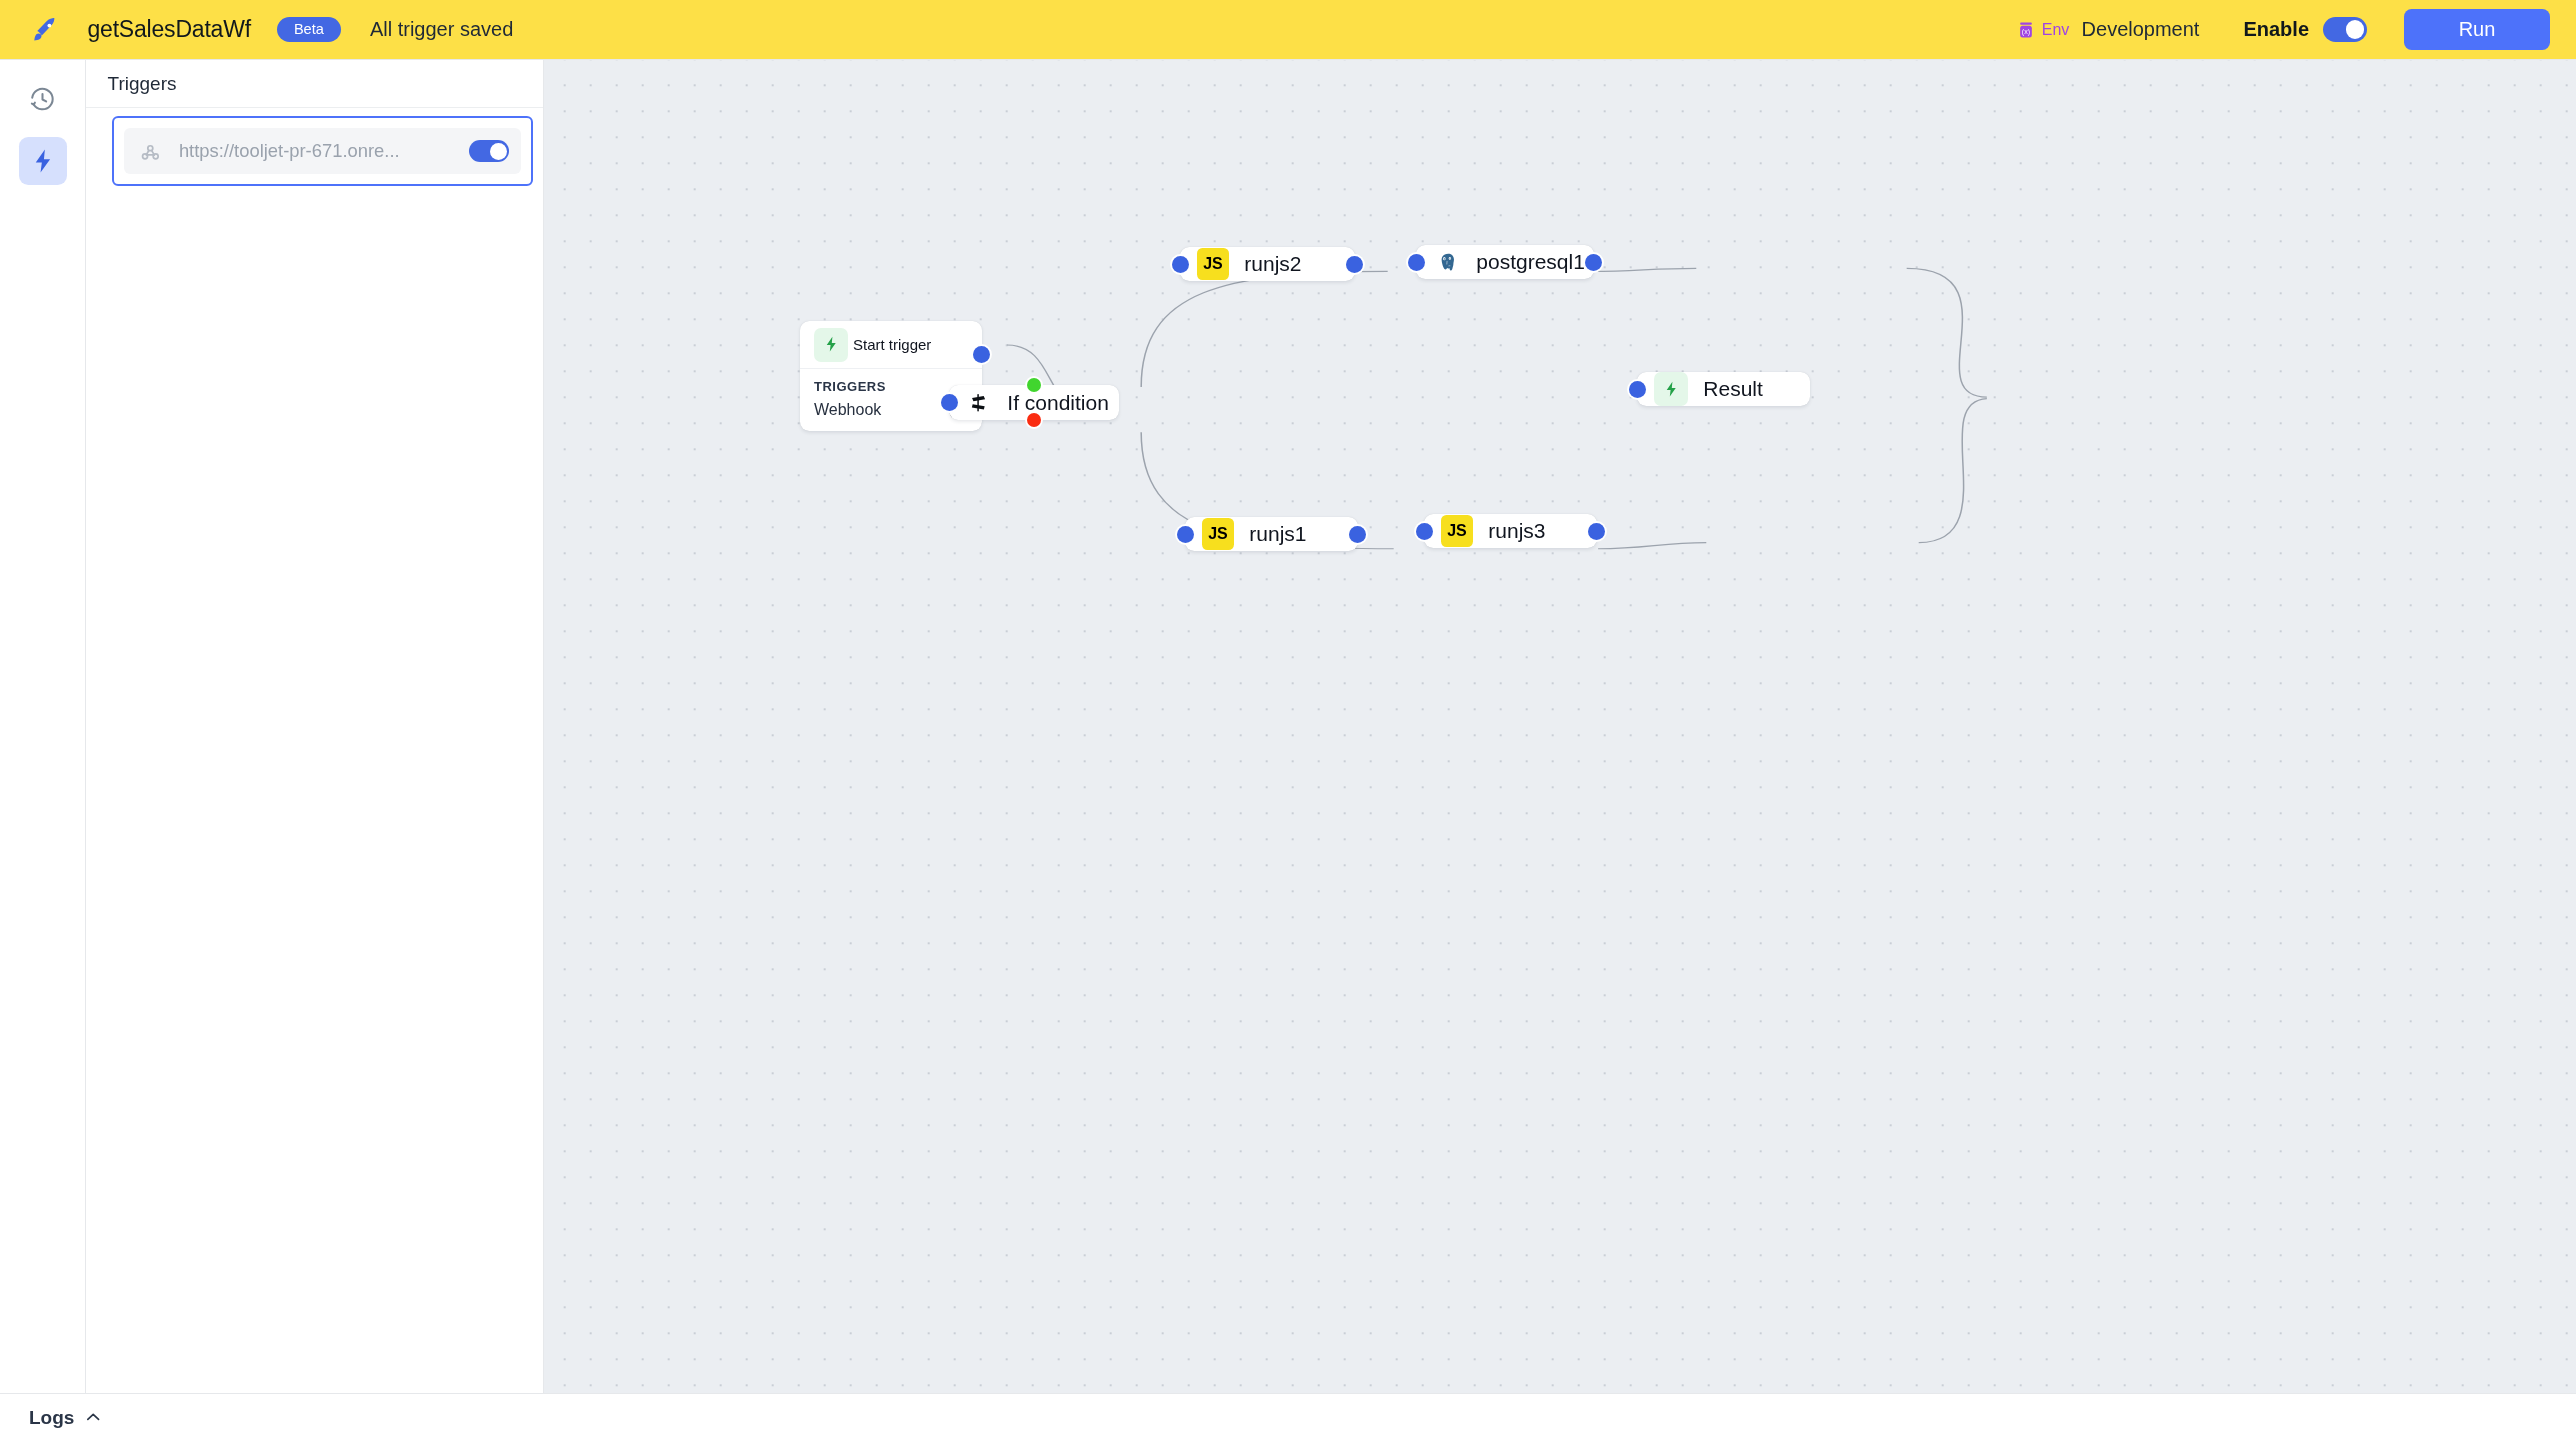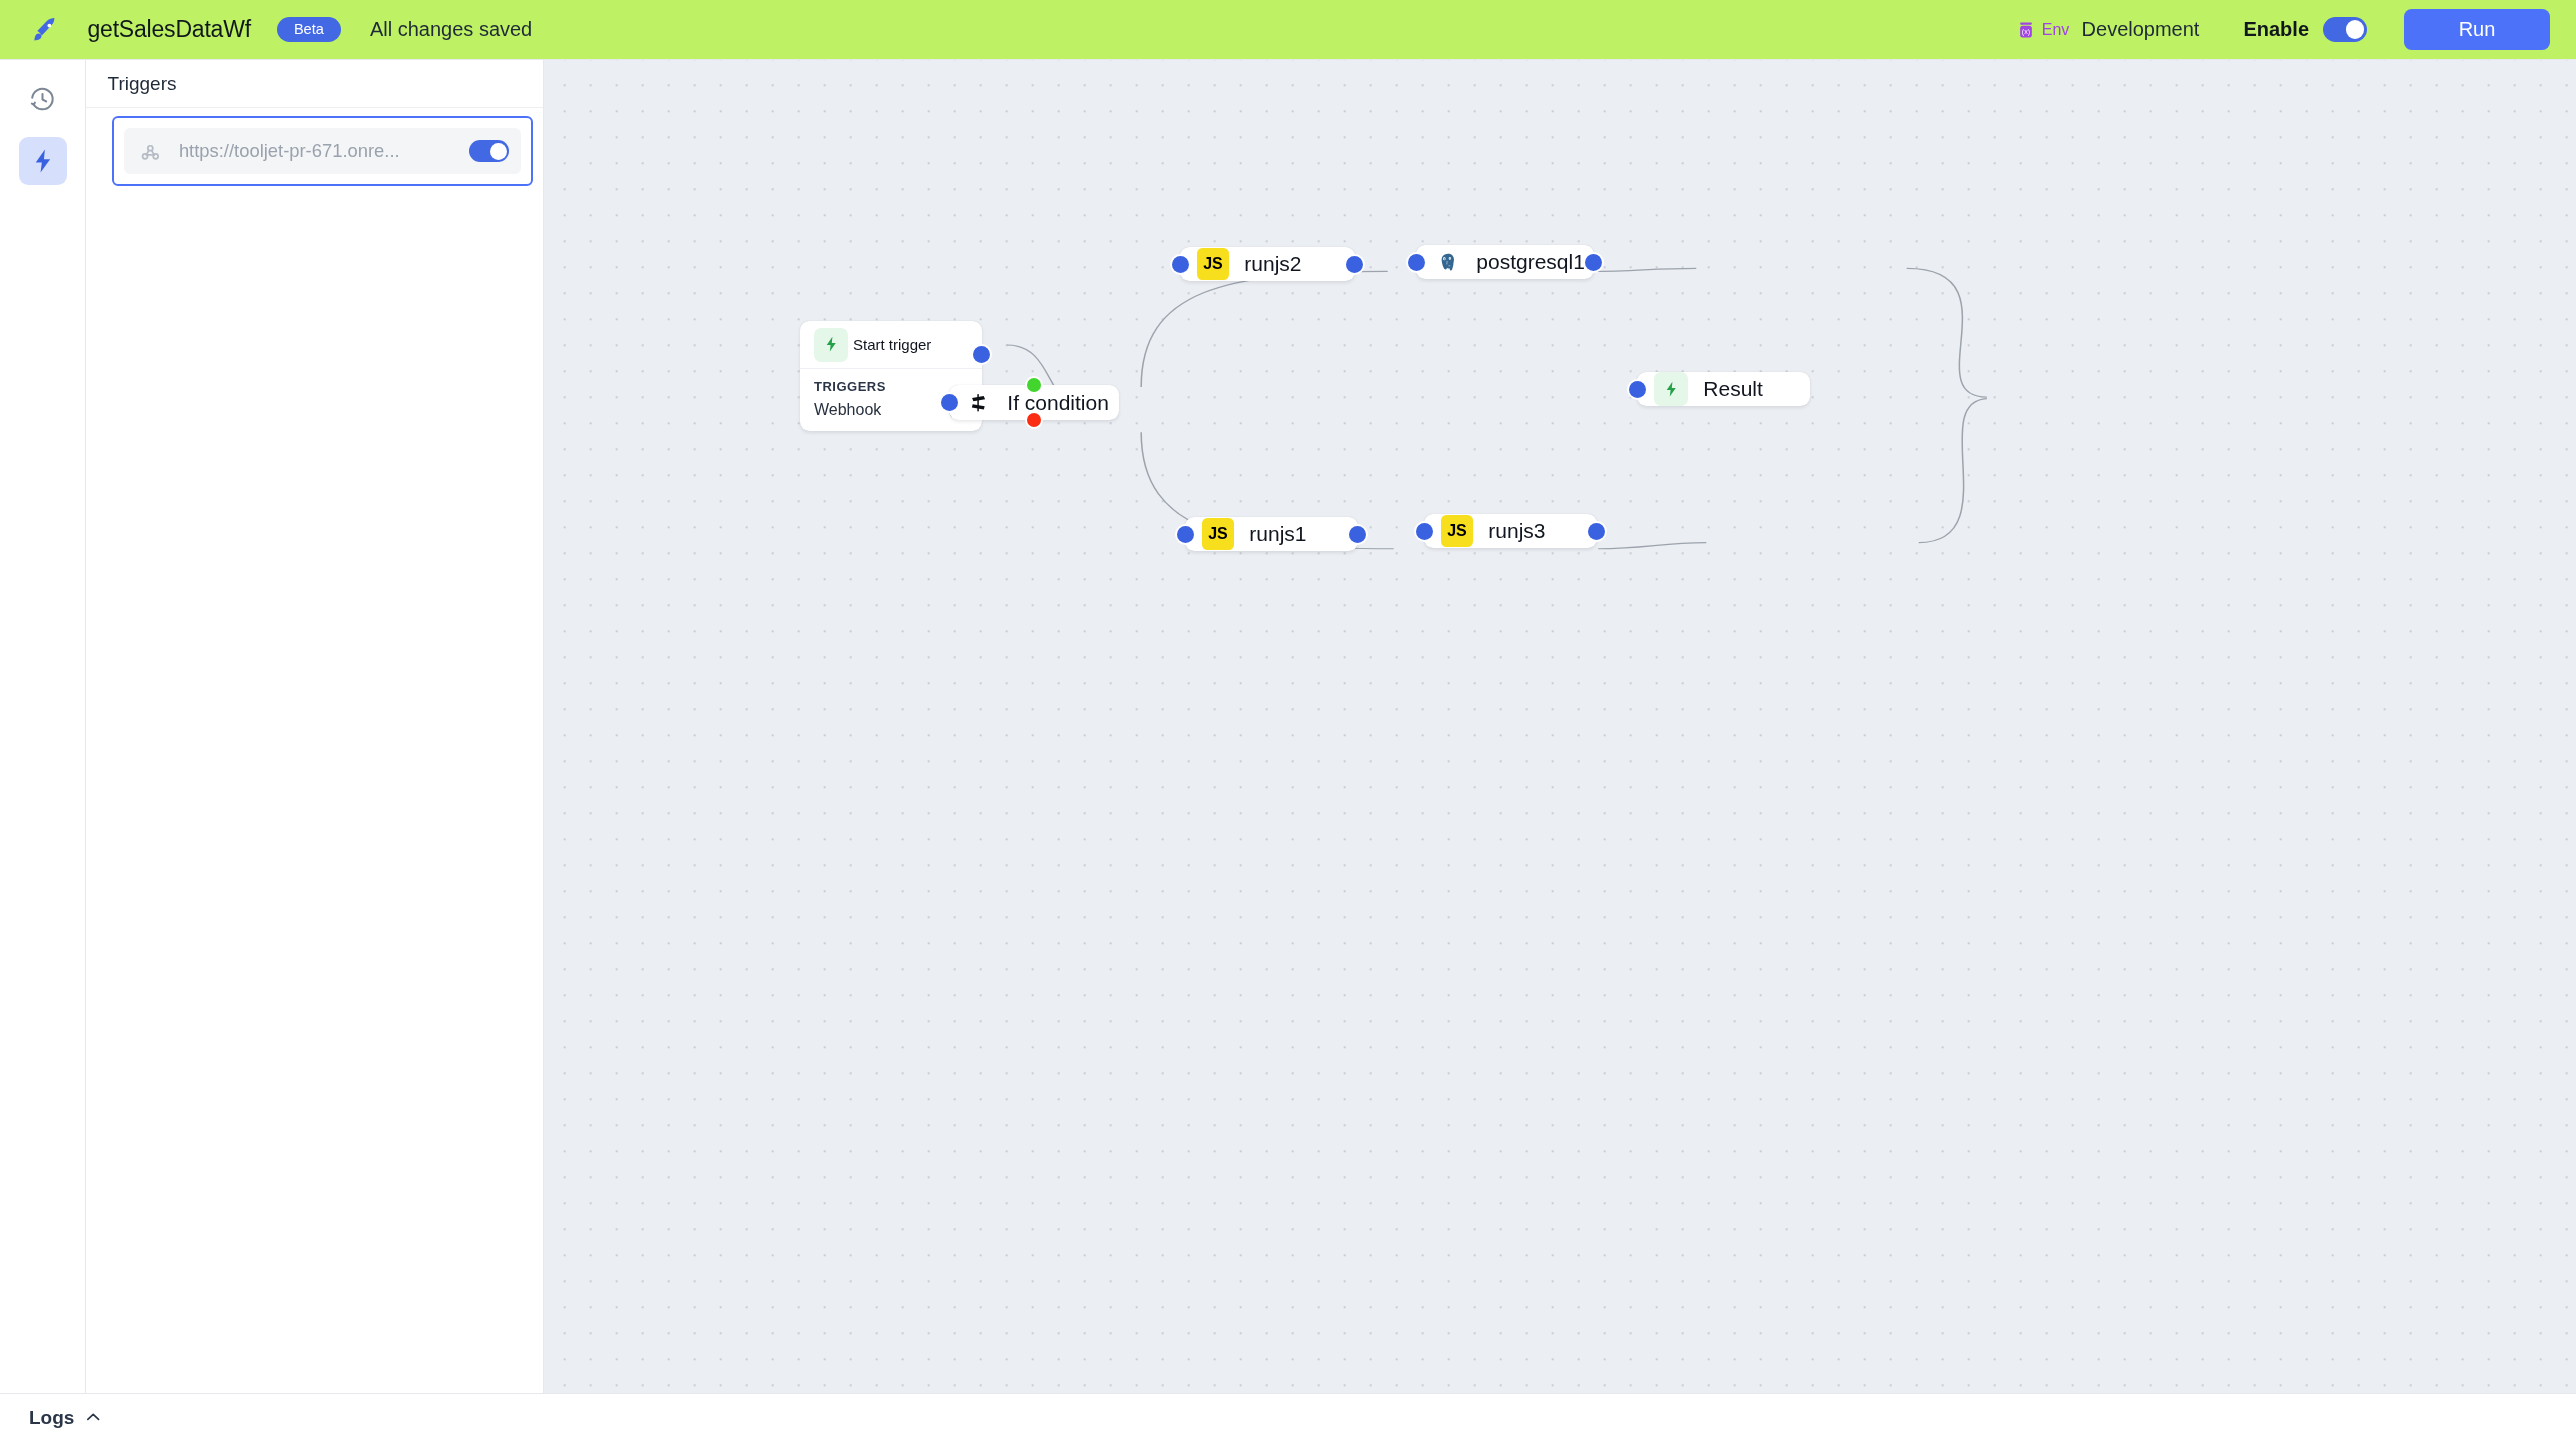--- a/index.html
+++ b/index.html
@@ -8,21 +8,21 @@
     width: 2576px; height: 1441px;
     background: #ffffff;
     font-family: "Liberation Sans", sans-serif;
     overflow: hidden;
   }
   .app { position: relative; width: 2576px; height: 1441px; display: flex; flex-direction: column; }
 
   
   .header {
     height: 60px; min-height: 60px;
-    background: #bef264;
+    background: #fde047;
     border-bottom: 0.8px solid #e6e8eb;
     display: flex; align-items: center;
     padding: 0 26px 0 23px;
     position: relative; z-index: 40;
   }
   .logo-wrap { width: 43px; display: flex; align-items: center; justify-content: center; }
   .app-title {
     font-size: 23px; color: #11181c; font-weight: 400;
     margin-left: 21.5px; letter-spacing: -0.2px;
   }
@@ -221,21 +221,21 @@
         <path d="M9.6 16.2c-.6-1.3-2.1-2.8-3.4-3.4L13.4 5.3c2-2 4.3-2.4 5.6-2.3
                  .1 1.3-.3 3.6-2.3 5.6l-7.1 7.6z" fill="#4368e3"></path>
         <circle cx="15.3" cy="8.7" r="1.45" fill="#ffffff"></circle>
       </svg>
     </div>
 
     <div class="app-title">getSalesDataWf</div>
 
     <div class="beta-badge">Beta</div>
 
-    <div class="saved-text">All changes saved</div>
+    <div class="saved-text">All trigger saved</div>
 
     <div class="header-right">
 
       <div class="env-chip">
         <svg width="20" height="20" viewBox="0 0 24 24">
           <rect x="5" y="3" width="14" height="2.6" rx="1.1" fill="#a044e3"></rect>
           <rect x="5" y="7" width="14" height="14" rx="3" fill="#a044e3"></rect>
           <text x="12" y="17" font-size="8.5" font-family="Liberation Sans, sans-serif" fill="#ffffff" text-anchor="middle">(x)</text>
         </svg>
         <span class="env-label">Env</span>

